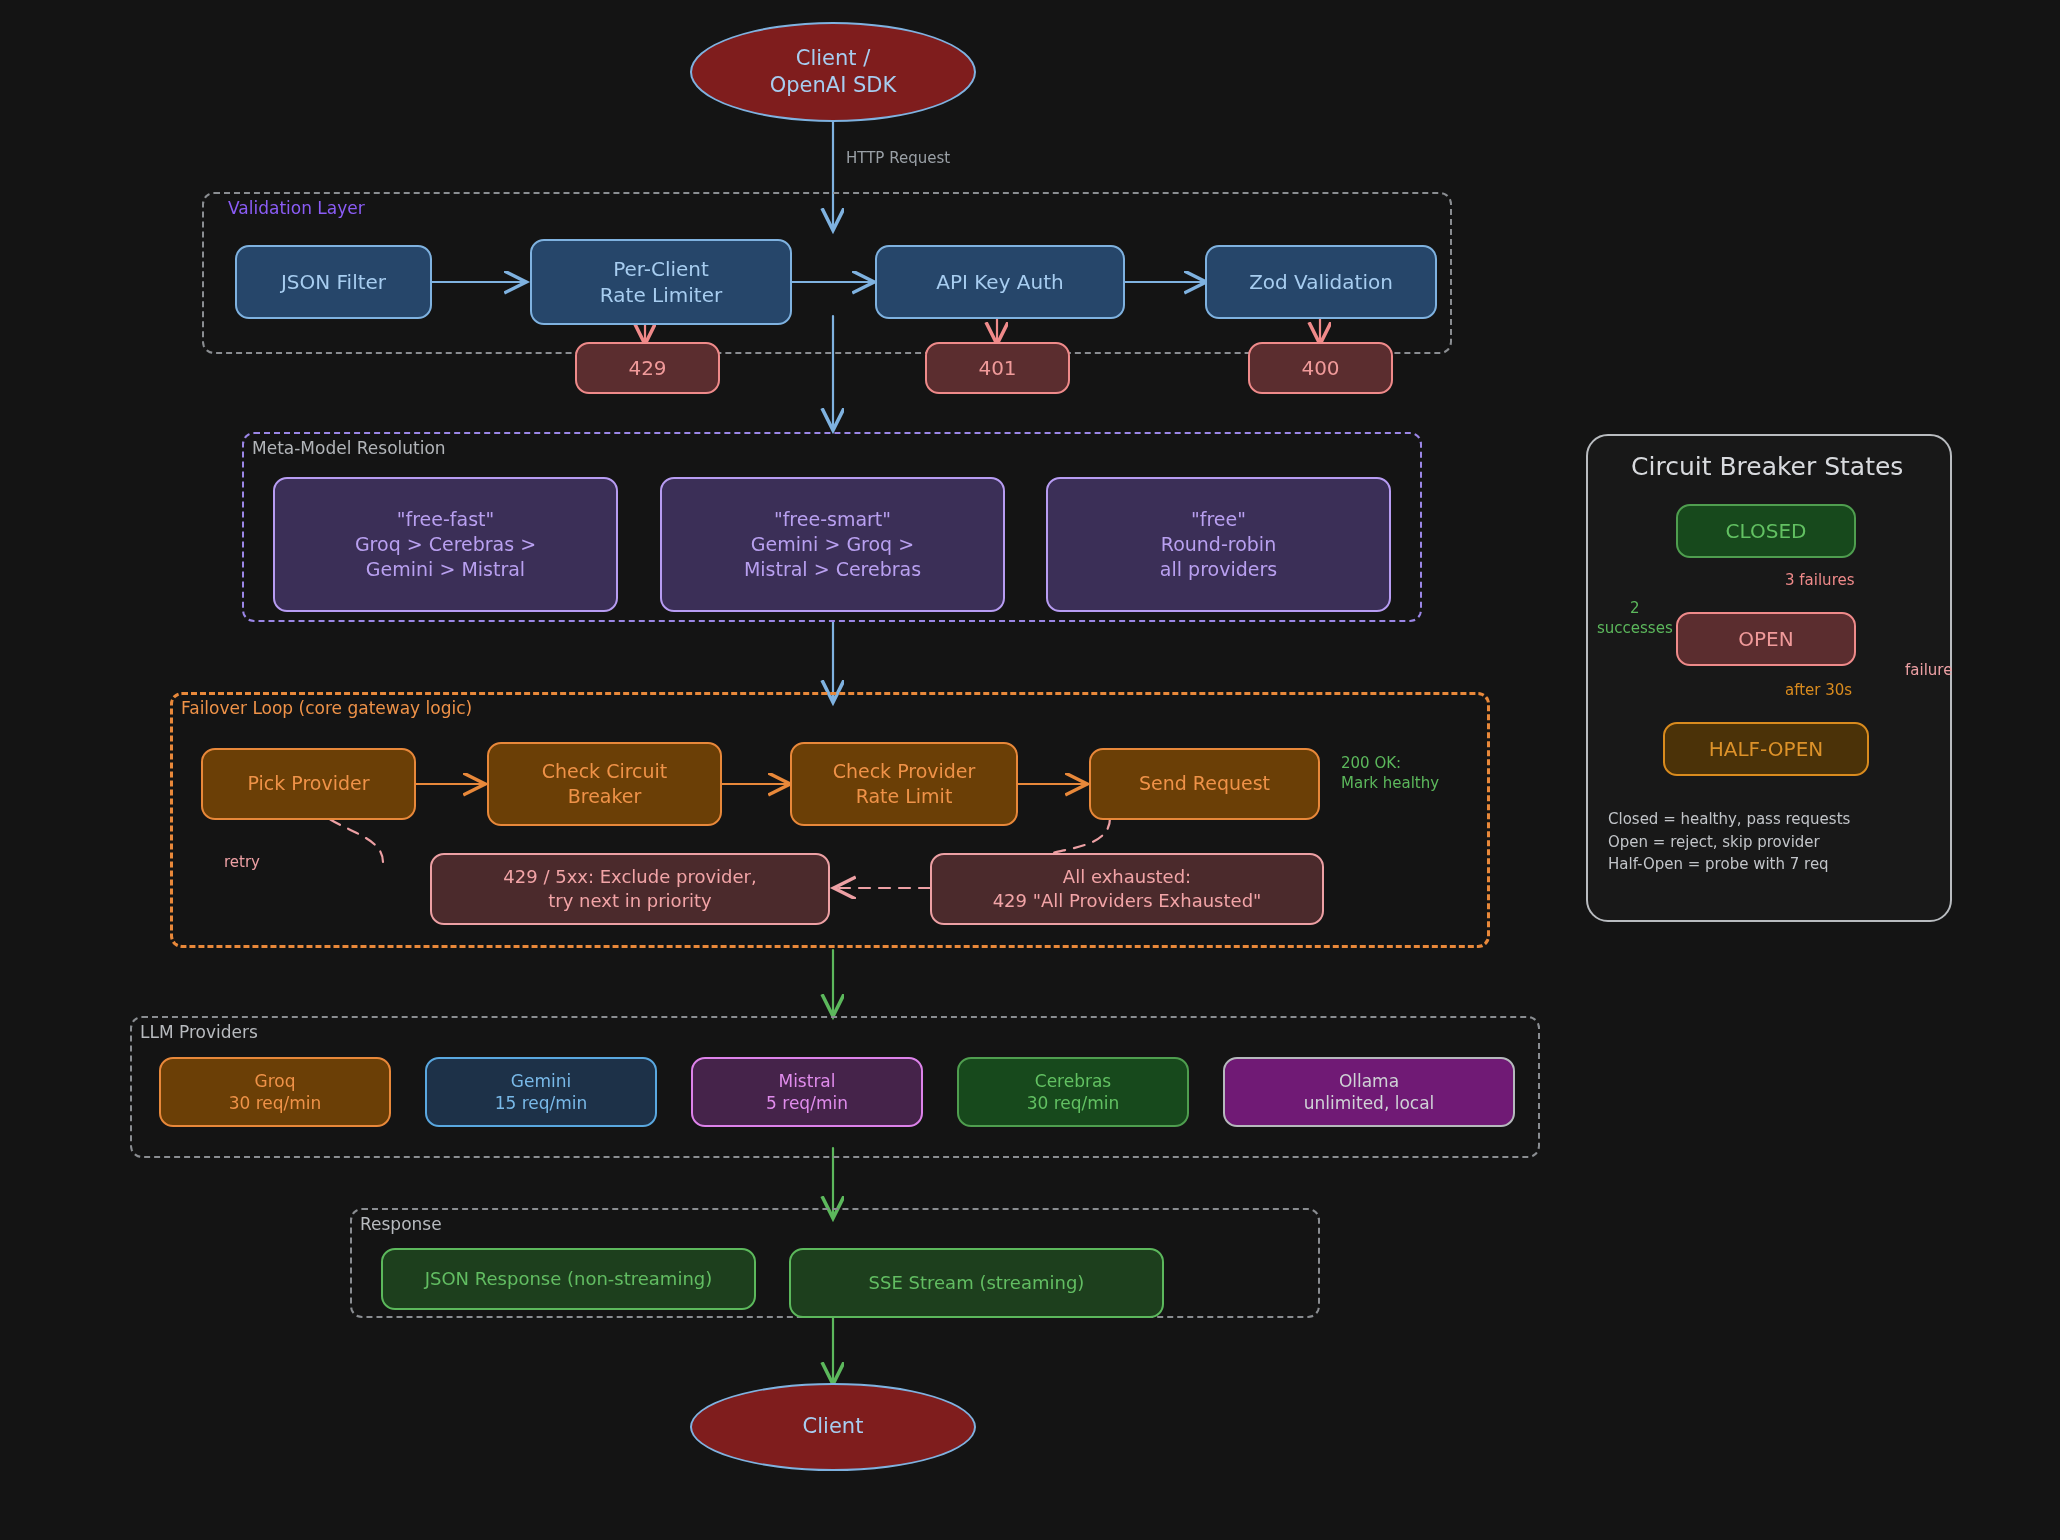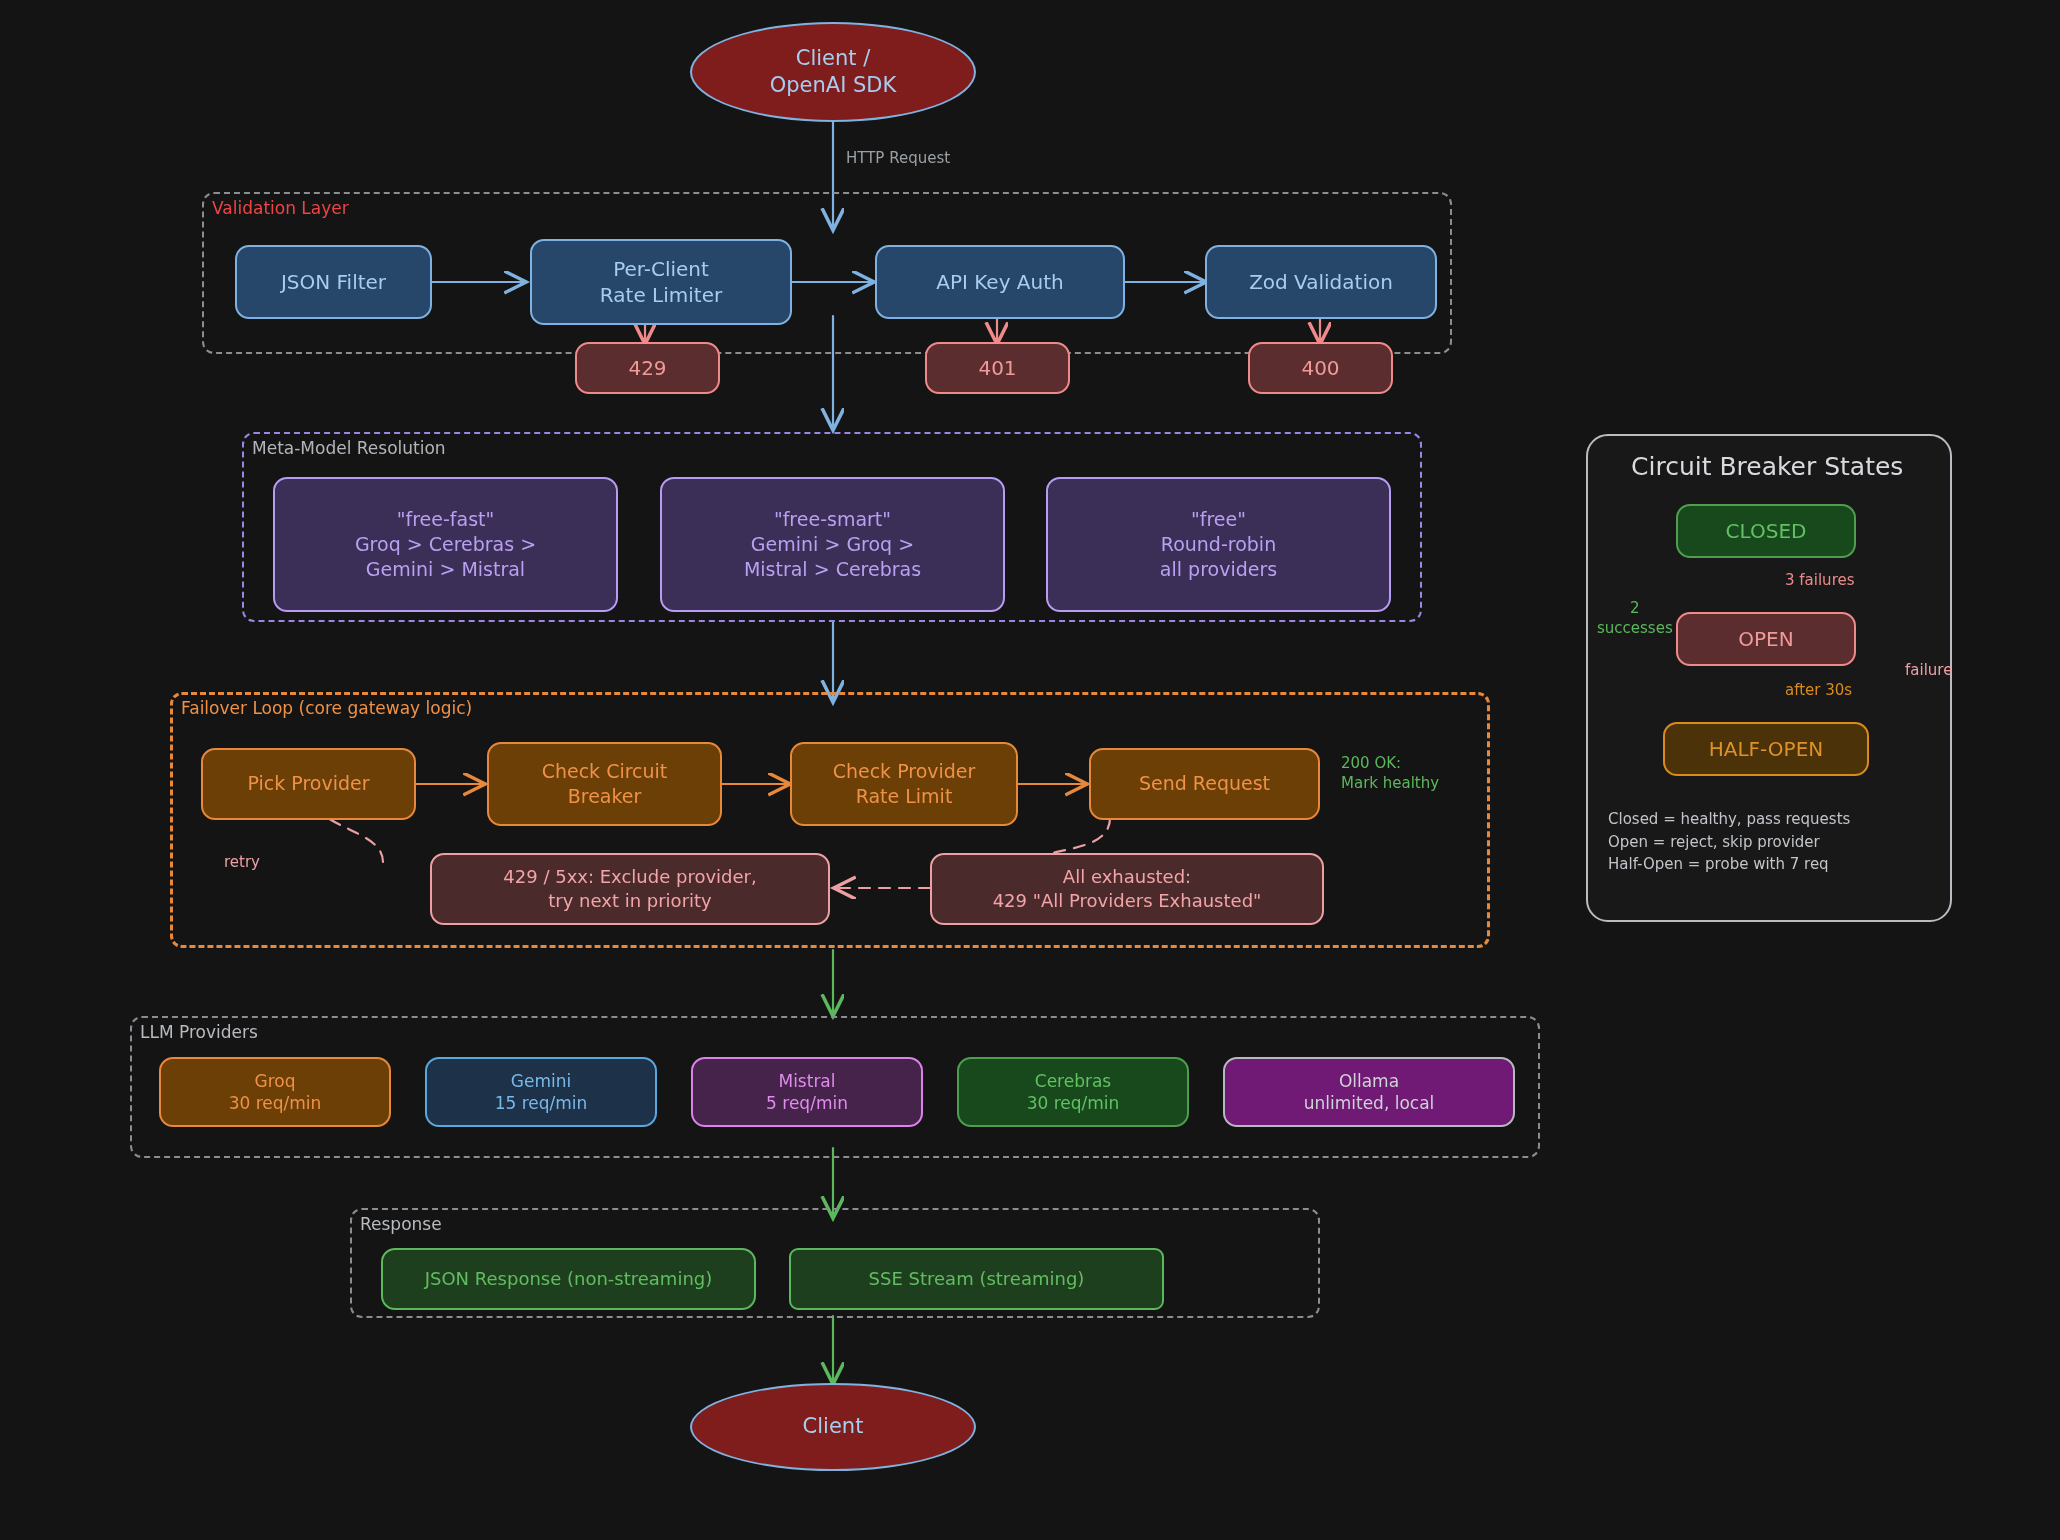--- a/index.html
+++ b/index.html
@@ -178,21 +178,21 @@
       <path d="M1882,760 L1882,614" stroke="#eda0a4" stroke-width="2.2" stroke-dasharray="11 9" marker-end="url(#ahPink)"></path>
     </g>
   </svg>
 
   <div class="ellipse" style="left:690px; top:22px; width:286px; height:100px; font-size:21px;">Client /
 OpenAI SDK</div>
 
   <div class="edge-label" style="left:846px; top:148px; color:#9aa0a6;">HTTP Request</div>
 
   <div class="cluster" style="left:202px; top:192px; width:1250px; height:162px; border-color:#8a8d91;"></div>
-  <div class="cluster-label" style="left:212px; top:198px; color:#ef4444;">Validation Layer</div>
+  <div class="cluster-label" style="left:228px; top:198px; color:#8b5cf6;">Validation Layer</div>
 
   <div class="node blue" style="left:235px; top:245px; width:197px; height:74px; font-size:20px;">JSON Filter</div>
   <div class="node blue" style="left:530px; top:239px; width:262px; height:86px; font-size:20px;">Per-Client
 Rate Limiter</div>
   <div class="node blue" style="left:875px; top:245px; width:250px; height:74px; font-size:20px;">API Key Auth</div>
   <div class="node blue" style="left:1205px; top:245px; width:232px; height:74px; font-size:20px;">Zod Validation</div>
 
   <div class="node red" style="left:575px; top:342px; width:145px; height:52px; font-size:20px;">429</div>
   <div class="node red" style="left:925px; top:342px; width:145px; height:52px; font-size:20px;">401</div>
   <div class="node red" style="left:1248px; top:342px; width:145px; height:52px; font-size:20px;">400</div>
@@ -251,21 +251,21 @@
   </div>
   <div class="node grey" style="left:1223px; top:1057px; width:292px; height:70px; font-size:17px;">
     <span>Ollama</span>
     <span>unlimited, local</span>
   </div>
 
   <div class="cluster" style="left:350px; top:1208px; width:970px; height:110px; border-color:#8a8d91;"></div>
   <div class="cluster-label" style="left:360px; top:1214px; color:#b8bbbf;">Response</div>
 
   <div class="node green" style="left:381px; top:1248px; width:375px; height:62px; font-size:18px;">JSON Response (non-streaming)</div>
-  <div class="node green" style="left:789px; top:1248px; width:375px; height:62px; font-size:18px;border-radius:9px;">SSE Stream (streaming)</div>
+  <div class="node green" style="left:789px; top:1248px; width:375px; height:70px; font-size:18px;">SSE Stream (streaming)</div>
 
   <div class="ellipse" style="left:690px; top:1383px; width:286px; height:88px; font-size:21px;">Client</div>
 
   <div class="panel" style="left:1586px; top:434px; width:366px; height:488px;"></div>
   <div class="panel-title" style="left:1631px; top:452px;">Circuit Breaker States</div>
 
   <div class="node darkgreen" style="left:1676px; top:504px; width:180px; height:54px; font-size:20px; border-color:#4f9e4f;">CLOSED</div>
   <div class="node red" style="left:1676px; top:612px; width:180px; height:54px; font-size:20px;">OPEN</div>
   <div class="node brown" style="left:1663px; top:722px; width:206px; height:54px; font-size:20px;">HALF-OPEN</div>
 

